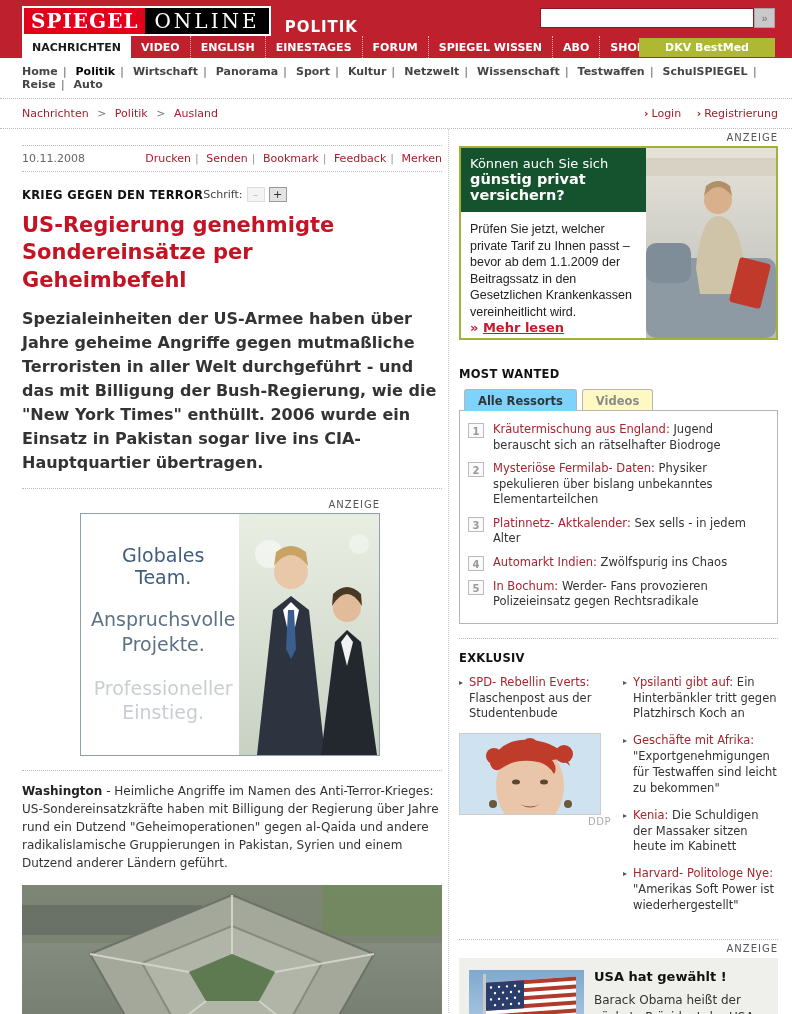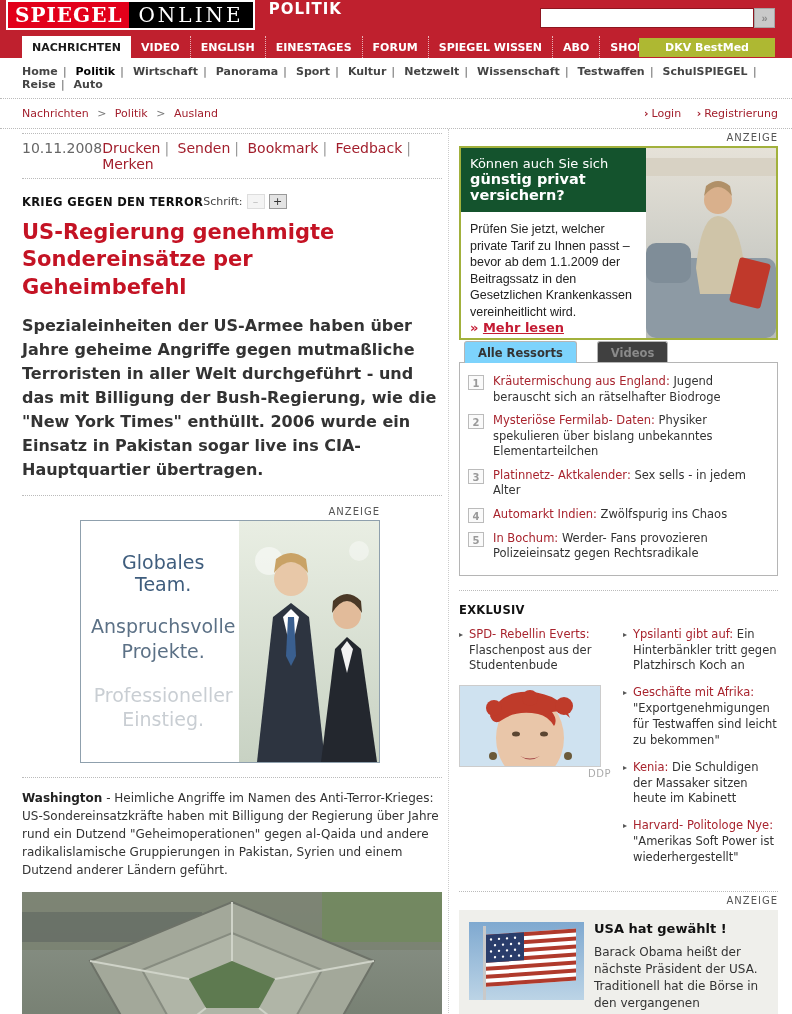--- a/index.html
+++ b/index.html
@@ -2,21 +2,21 @@
 <html><head>
 <meta charset="utf-8">
 <style>
   * { margin:0; padding:0; box-sizing:border-box; }
   html,body { background:#fff; }
   body { font-family:"DejaVu Sans", sans-serif; }
   .page { width:792px; height:1014px; margin:0 auto; background:#fff; position:relative; overflow:hidden; }
 
   
   .masthead { background:#bf202e; height:58px; position:relative; }
-  .mast-top { height:36px; display:flex; align-items:flex-start; padding-left:6px; }
+  .mast-top { height:36px; display:flex; align-items:flex-end; padding-left:22px; }
   .logo { display:inline-flex; border:2px solid #fff; height:30px; cursor:pointer; }
   .logo-spiegel { background:#e2001a; color:#fff; font-family:"DejaVu Serif", serif; font-weight:bold; font-size:20px; padding:1px 7px 0; letter-spacing:1px; }
   .logo-online { background:#000; color:#fff; font-family:"DejaVu Serif", serif; font-size:20px; padding:1px 9px 0; letter-spacing:3px; }
   .section-label { color:#fff; font-weight:bold; font-size:15px; letter-spacing:1px; margin-left:14px; }
   .search { position:absolute; right:17px; top:8px; display:flex; }
   .search input { width:214px; height:20px; border:1px solid #8e1620; background:#fff; font-size:11px; padding:0 4px; }
   .search button { width:21px; height:20px; background:#c9c9c9; border:1px solid #a5a5a5; color:#8a8a8a; font-size:11px; font-weight:bold; line-height:17px; cursor:pointer; }
   .mast-tabs { display:flex; height:22px; padding-left:22px; position:relative; }
   .tab { color:#fff; font-size:11px; font-weight:bold; padding:5px 10px 0; border-left:1px dotted rgba(255,255,255,.65); cursor:pointer; white-space:nowrap; }
   .tab:first-child { border-left:none; }
@@ -38,21 +38,21 @@
   .auth .arrow { color:#a21e2c; font-weight:bold; margin-right:3px; }
   .auth-link { color:#a21e2c; cursor:pointer; margin-right:12px; }
   .auth-link:last-child { margin-right:0; }
 
   
   .main { display:flex; padding:0 14px 0 22px; align-items:stretch; }
   .left-col { width:420px; flex:none; }
   .right-col { flex:1; margin-left:6px; padding-left:10px; border-left:1px dotted #ccc; min-height:900px; }
 
   
-  .toolbar { margin-top:4px; border-top:1px dotted #bbb; border-bottom:1px dotted #bbb; padding:6px 0; display:flex; justify-content:space-between; font-size:14px; }
+  .toolbar { margin-top:16px; border-top:1px dotted #bbb; border-bottom:1px dotted #bbb; padding:6px 0; display:flex; justify-content:space-between; font-size:11px; }
   .date { color:#666; }
   .tool-links .link { color:#a21e2c; cursor:pointer; }
   .tool-links .pipe { color:#999; padding:0 4px; }
   .kicker-row { display:flex; align-items:center; margin-top:15px; }
   .kicker { font-size:11.5px; font-weight:bold; color:#111; letter-spacing:.3px; }
   .schrift { display:flex; align-items:center; gap:4px; font-size:11px; color:#444; }
   .fs-btn { width:18px; height:15px; text-align:center; font-size:11px; line-height:13px; cursor:pointer; }
   .fs-minus { background:#f4f4f4; border:1px solid #ddd; color:#bbb; }
   .fs-plus { background:#e3e3e3; border:1px solid #999; color:#333; }
   .headline { color:#c41324; font-size:21px; font-weight:bold; line-height:1.3; margin-top:10px; width:372px; }
@@ -83,21 +83,21 @@
   .ins-h2 { font-size:14.5px; font-weight:bold; }
   .ins-body { padding:9px 9px 0; font-family:"Liberation Sans", sans-serif; font-size:12.5px; color:#222; line-height:1.32; }
   .ins-link { margin:auto 9px 13px; font-size:13px; font-weight:bold; color:#c41b33; }
   .ins-link .u { text-decoration:underline; }
   .ins-photo { width:130px; flex:none; }
   .mw-title, .ex-title, .vid-title { font-size:11.5px; font-weight:bold; color:#111; letter-spacing:.3px; }
   .mw-title { margin:27px 0 7px; }
   .mw-tabs { display:flex; margin-left:5px; position:relative; top:1px; }
   .mw-tab { border:1px solid #b5b5b5; border-bottom:none; border-radius:3px 3px 0 0; padding:4px 13px 3px; font-size:11.5px; font-weight:bold; cursor:pointer; }
   .mw-tab.active { background:#7dd3fc; color:#333; z-index:2; }
-  .mw-tab.inactive { background:#404040; color:#8a8a8a; margin-left:20px; }
+  .mw-tab.inactive { background:#fef9c3; color:#8a8a8a; margin-left:5px; }
   .mw-box { border:1px solid #b5b5b5; background:#fff; padding:11px 8px 5px; position:relative; z-index:1; }
   .mw-item { display:flex; margin-bottom:8px; font-size:11.5px; line-height:1.35; }
   .mw-num { flex:none; width:16px; height:15px; border:1px solid #bbb; background:#fafafa; color:#999; font-size:10px; font-weight:bold; text-align:center; line-height:15px; margin:1px 9px 0 0; }
   .mw-lead { color:#a8242e; cursor:pointer; }
   .mw-text { color:#333; }
   .sb-divider { border-top:1px dotted #bbb; margin-top:14px; }
   .ex-title { margin:12px 0 10px; }
   .ex-cols { display:flex; }
   .ex-left { width:152px; flex:none; margin-right:12px; }
   .ex-right { flex:1; }
@@ -291,20 +291,21 @@
             <rect x="0" y="110" width="130" height="80" rx="10" fill="#8d9aa4"></rect>
             <rect x="0" y="95" width="45" height="40" rx="10" fill="#7f8d98"></rect>
             <circle cx="72" cy="52" r="14" fill="#d9b08c"></circle>
             <path d="M58 48 q14 -18 28 0 l-2 -10 q-12 -10 -24 0 z" fill="#b09068"></path>
             <path d="M50 120 q5 -52 22 -52 q20 0 26 48 l-6 30 l-38 0 z" fill="#cfc4a8"></path>
             <rect x="88" y="112" width="32" height="46" rx="3" fill="#c0392b" transform="rotate(14 104 135)"></rect>
           </svg>
         </div>
       </div>
 
+      <div class="mw-title">MOST WANTED</div>
       <div class="mw-tabs">
         <div class="mw-tab active">Alle Ressorts</div>
         <div class="mw-tab inactive">Videos</div>
       </div>
       <div class="mw-box">
         <div class="mw-item">
           <span class="mw-num">1</span>
           <span><span class="mw-lead">Kräutermischung aus England:</span><span class="mw-text"> Jugend berauscht sich an rätselhafter Biodroge</span></span>
         </div>
         <div class="mw-item">

